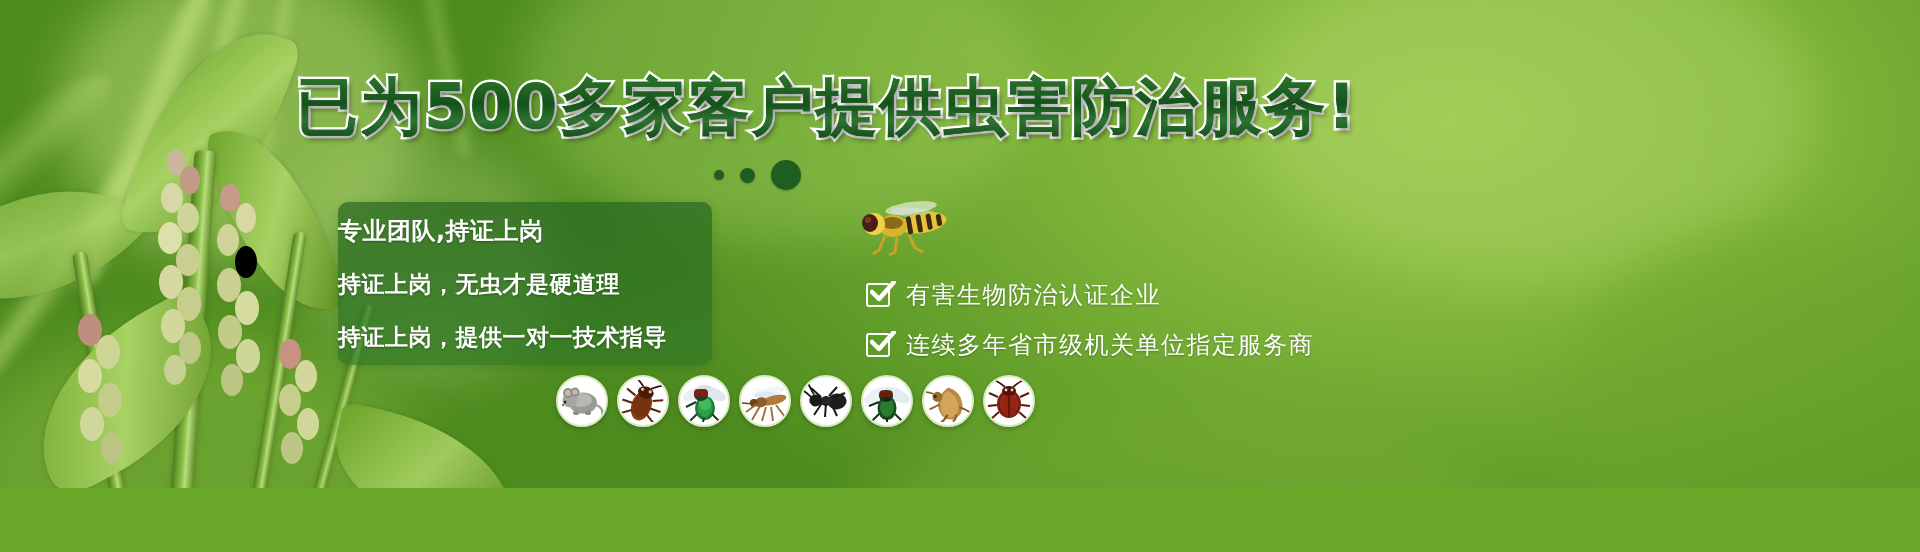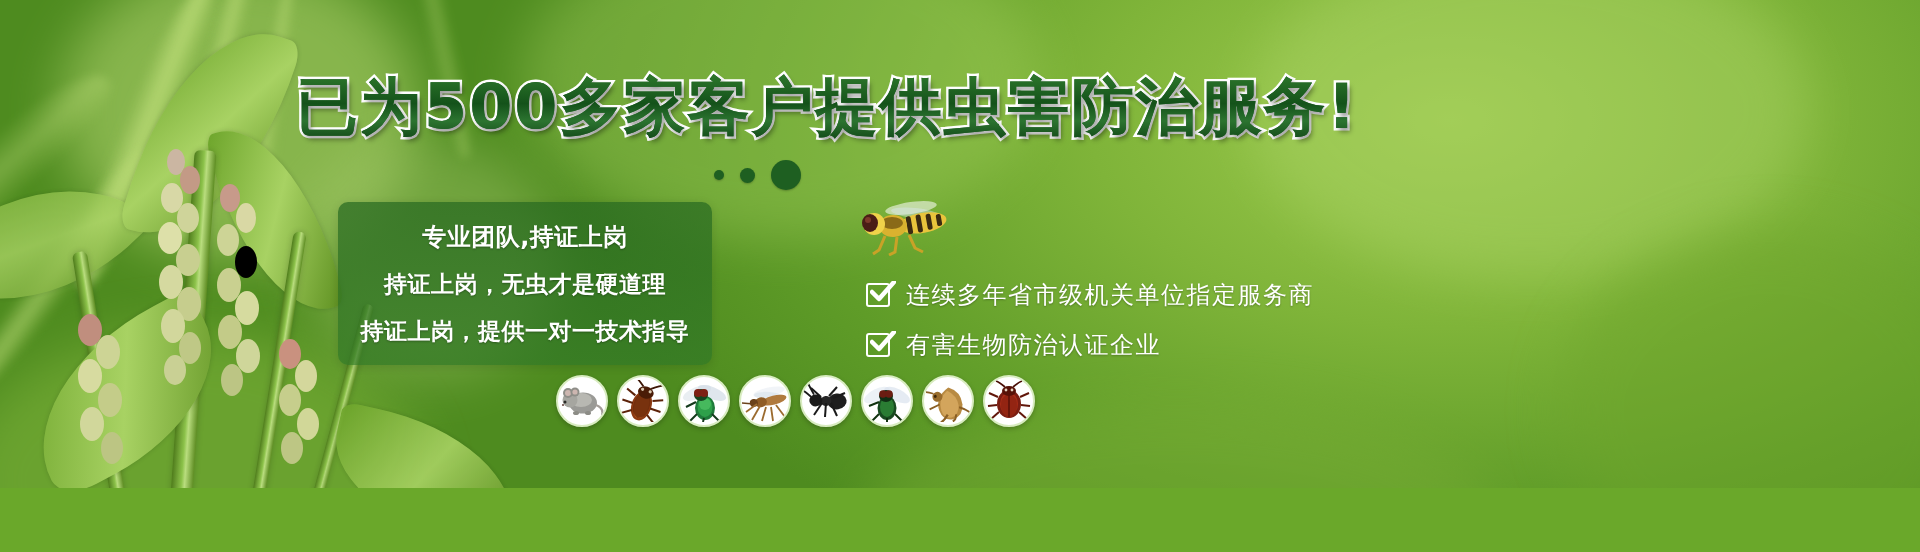--- a/index.html
+++ b/index.html
@@ -110,22 +110,22 @@
 
   
   .panel {
     position:absolute; left:338px; top:202px; width:374px; height:163px;
     background:linear-gradient(180deg, rgba(38,104,32,.72), rgba(46,118,38,.66));
     border-radius:10px 10px 10px 10px;
     box-shadow:0 2px 10px rgba(0,0,0,.12);
   }
   .panel-lines {
     position:absolute; left:338px; top:202px; width:374px; height:163px;
-    display:flex; flex-direction:column; justify-content:center; align-items:center;
-    gap:16px;
+    display:flex; flex-direction:column; justify-content:center; align-items:flex-start;
+    gap:22px;
     font-family:"DejaVu Sans", sans-serif;
     font-weight:bold; color:#ffffff;
     text-shadow:0 1px 2px rgba(0,0,0,.3);
   }
   .p-line1 { font-size:24px; letter-spacing:.5px; }
   .p-line2 { font-size:23px; letter-spacing:.5px; }
   .p-line3 { font-size:23px; letter-spacing:.5px; }
   
   .p-line3 { white-space:nowrap; }
 
@@ -284,29 +284,29 @@
     <div class="p-line3" data-bind="banner.panel.line3">持证上岗，提供一对一技术指导</div>
   </div>
 
   <div class="checklist">
     <div class="check-row">
       <span class="check-box">
         <svg width="26" height="22" viewBox="0 0 26 22" style="position:absolute;left:2px;top:-4px;">
           <path d="M2 11 L9 18 L24 1" stroke="#ffffff" stroke-width="4.5" fill="none" stroke-linecap="round" stroke-linejoin="round"></path>
         </svg>
       </span>
-      <span class="check-text" data-bind="banner.checklist.0.text">连续多年省市级机关单位指定服务商</span>
+      <span class="check-text" data-bind="banner.checklist.1.text">有害生物防治认证企业</span>
     </div>
     <div class="check-row">
       <span class="check-box">
         <svg width="26" height="22" viewBox="0 0 26 22" style="position:absolute;left:2px;top:-4px;">
           <path d="M2 11 L9 18 L24 1" stroke="#ffffff" stroke-width="4.5" fill="none" stroke-linecap="round" stroke-linejoin="round"></path>
         </svg>
       </span>
-      <span class="check-text" data-bind="banner.checklist.1.text">有害生物防治认证企业</span>
+      <span class="check-text" data-bind="banner.checklist.0.text">连续多年省市级机关单位指定服务商</span>
     </div>
   </div>
 
   <div class="pests">
 
     <div class="pest">
       <svg width="44" height="40" viewBox="0 0 44 40">
         <ellipse cx="23" cy="22" rx="14" ry="10.5" fill="#9a9a96"></ellipse>
         <ellipse cx="21" cy="19" rx="11" ry="7" fill="#b8b8b2"></ellipse>
         <circle cx="10" cy="19" r="7.5" fill="#a6a6a0"></circle>

